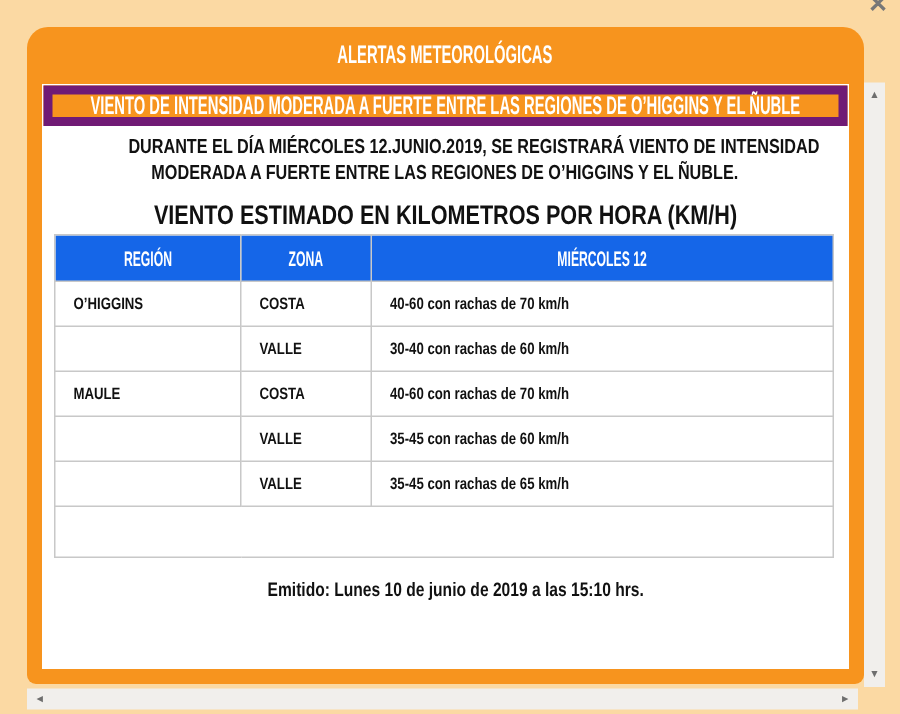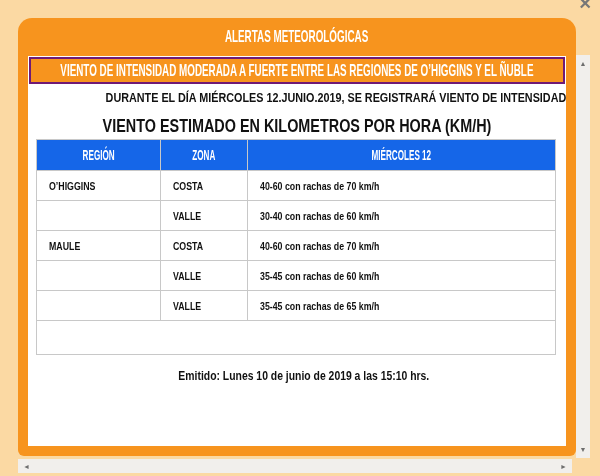--- a/index.html
+++ b/index.html
@@ -44,27 +44,27 @@
 
   
   .cond   { display:inline-block; transform:scaleX(0.58); white-space:nowrap; font-weight:bold; }
   .narrow { display:inline-block; transform:scaleX(0.80); white-space:nowrap; font-weight:bold; }
   .narrow-left { transform-origin:left center; }
 
   .banner {
     margin:1px 1px 4px 1px;
     height:27px; box-sizing:border-box;
     background:#F7941E;
-    border:2px solid #701a75;
+    border:6px solid #701a75;
     display:flex; align-items:center; justify-content:center;
     color:#fff;
   }
   .banner-text { font-size:17px; }
 
-  .para { margin:5px 0 0 0;padding-left:20px; }
+  .para { margin:5px 0 0 0; }
   .para-line { text-align:center; line-height:17px; font-size:13.5px; }
 
   .subtitle { margin:12px 0 0 0; text-align:center; font-size:18px; line-height:16px; }
 
   table.wind {
     margin:5px 0 0 8px;
     border-collapse:collapse;
     table-layout:fixed;
     width:519px;
     padding-left:40px;
@@ -115,20 +115,23 @@
     </div>
     <div class="content">
 
       <div class="banner">
         <span class="cond banner-text">VIENTO DE INTENSIDAD MODERADA A FUERTE ENTRE LAS REGIONES DE O’HIGGINS Y EL ÑUBLE</span>
       </div>
 
       <div class="para">
         <div class="para-line">
           <span class="narrow">DURANTE EL DÍA MIÉRCOLES 12.JUNIO.2019, SE REGISTRARÁ VIENTO DE INTENSIDAD</span>
+        </div>
+        <div class="para-line">
+          <span class="narrow">MODERADA A FUERTE ENTRE LAS REGIONES DE O’HIGGINS Y EL ÑUBLE.</span>
         </div>
       </div>
 
       <div class="subtitle">
         <span class="narrow">VIENTO ESTIMADO EN KILOMETROS POR HORA (KM/H)</span>
       </div>
 
       <table class="wind">
         <colgroup>
             <col style="width:124px">

